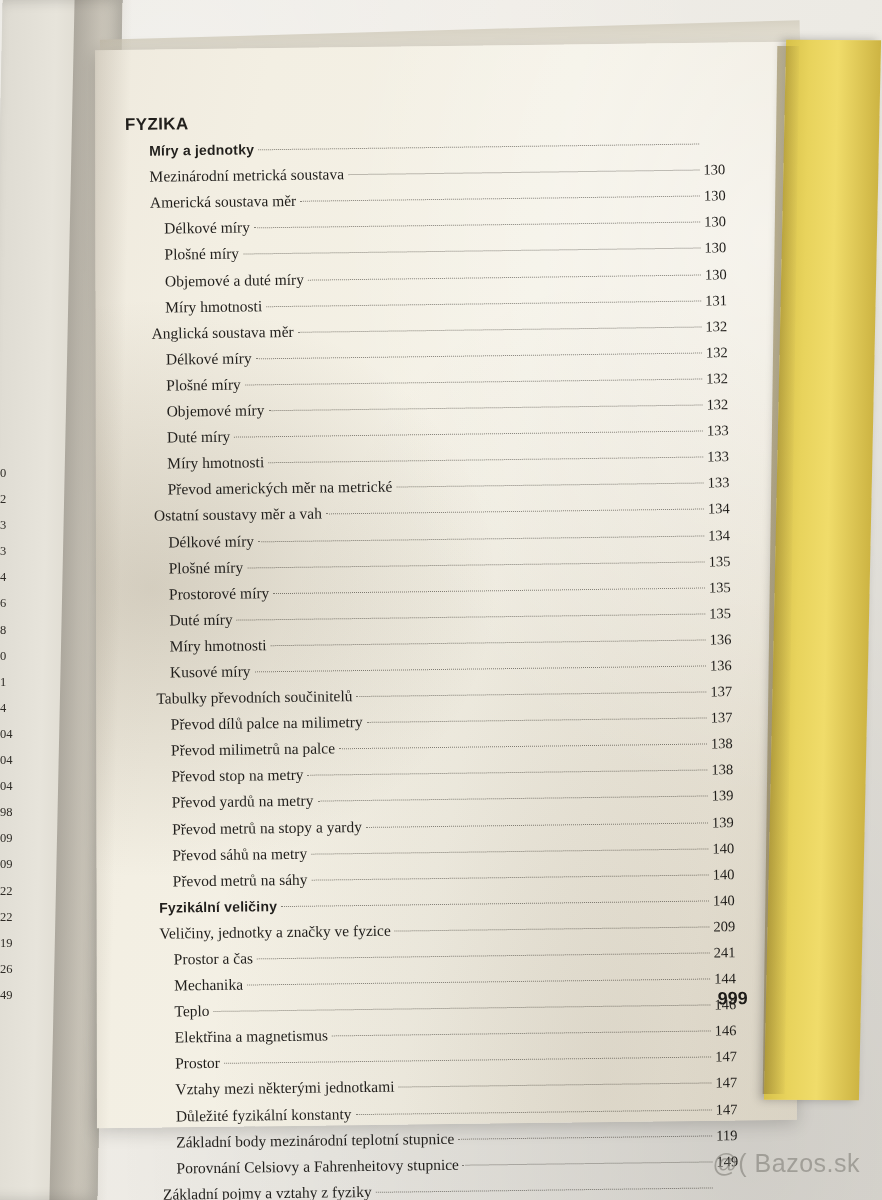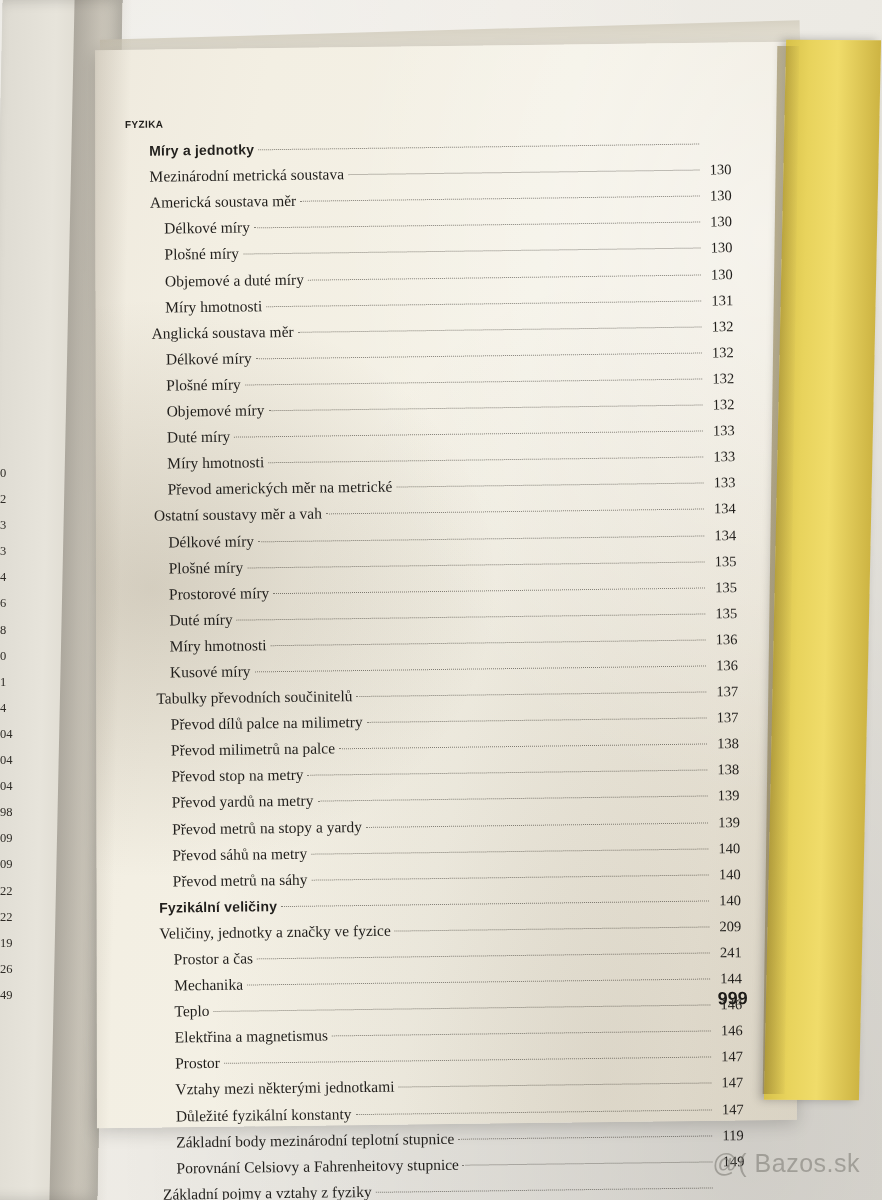--- a/index.html
+++ b/index.html
@@ -142,33 +142,33 @@
   .dots {
     flex: 1 1 auto;
     margin: 0 4px;
     border-bottom: 1px dotted rgba(40,36,30,0.55);
     transform: translateY(-4px);
     min-width: 10px;
   }
   .pg {
     flex: 0 0 auto;
     width: 34px;
-    text-align: center;
+    text-align: left;
     font-size: 14.5px;
   }
 
   
   .lvl0 { padding-left: 0px; }
   .lvl1 { padding-left: 24px; }
   .lvl2 { padding-left: 38px; }
 
   .heading .label {
     font-family: "Liberation Sans", sans-serif;
     font-weight: bold;
-    font-size: 10px;
+    font-size: 17px;
     letter-spacing: 0.4px;
   }
   .subheading .label {
     font-family: "Liberation Sans", sans-serif;
     font-weight: bold;
     font-size: 14px;
     letter-spacing: 0.2px;
   }
   .nodots .dots { border-bottom: none; }
 

